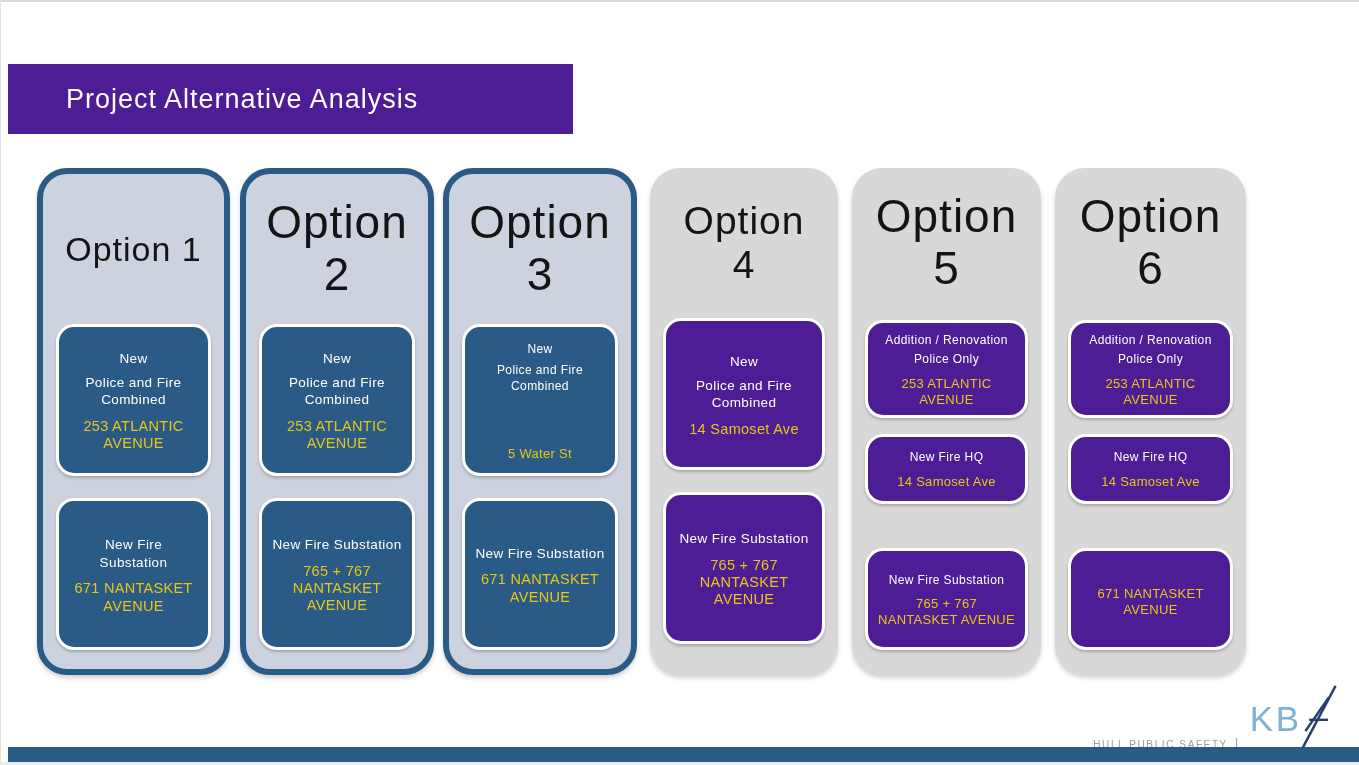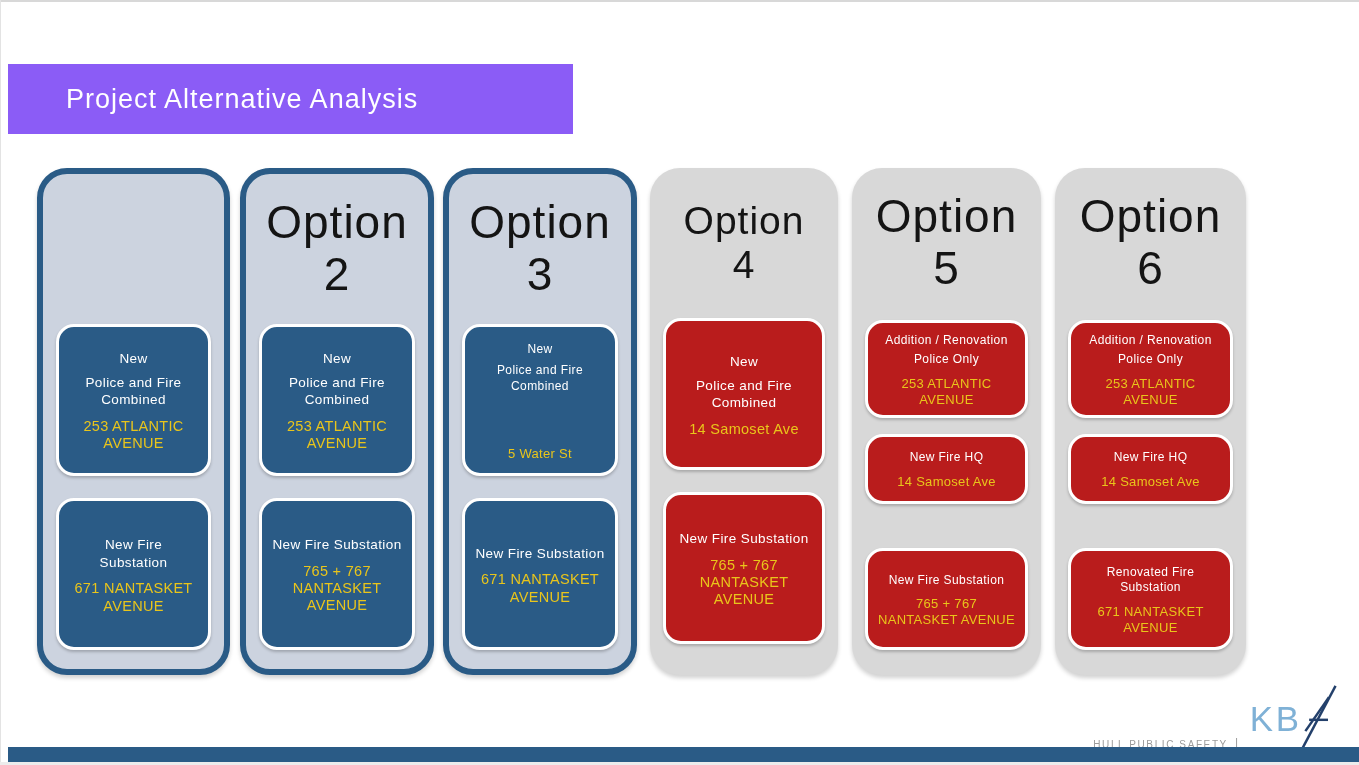--- a/index.html
+++ b/index.html
@@ -7,21 +7,21 @@
     width:1359px;height:765px;overflow:hidden;position:relative;
     background:#ffffff;
     font-family:"Liberation Sans", sans-serif;
   }
   .top-line{position:absolute;top:0;left:0;right:0;height:2px;background:#d8d8d8;}
   .left-line{position:absolute;top:0;left:0;bottom:0;width:1px;background:#e3e3e3;}
 
   
   .header-bar{
     position:absolute;left:8px;top:64px;width:565px;height:70px;
-    background:#8b5cf6;display:flex;align-items:center;
+    background:#4c1d95;display:flex;align-items:center;
   }
   .header-title{
     color:#ffffff;font-size:27px;letter-spacing:1px;padding-left:58px;font-weight:400;
   }
 
   
   #columns{position:absolute;left:0;top:0;width:100%;height:100%;}
   .column{
     position:absolute;top:168px;height:507px;border-radius:30px;box-sizing:border-box;
     box-shadow:0 3px 4px rgba(0,0,0,.18);
@@ -47,21 +47,21 @@
   #columns .column:nth-child(4) .col-title-text{font-size:39px;}
 
   .card{
     position:absolute;left:13px;right:13px;border-radius:18px;
     border:3px solid #ffffff;box-sizing:border-box;
     display:flex;flex-direction:column;align-items:center;justify-content:center;
     text-align:center;padding:6px 10px;
     box-shadow:0 2px 3px rgba(0,0,0,.22);
   }
   .highlighted .card{background:#2a5b86;}
-  .plain .card{background:#b91c1c;}
+  .plain .card{background:#4c1d95;}
 
   .cards-2 .card1{top:150px;height:152px;}
   .cards-2 .card2{top:324px;height:152px;}
   .cards-3 .card1{top:152px;height:98px;}
   .cards-3 .card2{top:266px;height:70px;}
   .cards-3 .card3{top:380px;height:102px;}
 
   .card .line{color:#ffffff;font-size:13.5px;letter-spacing:.4px;line-height:1.3;margin:3px 0;}
   .card .address{
     color:#e9c51b;font-weight:normal;font-size:14.5px;line-height:1.2;
@@ -93,20 +93,23 @@
 
 <div class="top-line"></div>
 <div class="left-line"></div>
 
 <div class="header-bar">
   <div class="header-title">Project Alternative Analysis</div>
 </div>
 
 <div id="columns">
     <div class="column highlighted cards-2">
+      <div class="col-title">
+        <div class="col-title-text">Option 1</div>
+      </div>
       <div class="card card1">
         <div class="line">New</div>
         <div class="line">Police and Fire Combined</div>
         <div class="address">253 ATLANTIC AVENUE</div>
       </div>
       <div class="card card2">
         <div class="line">New Fire Substation</div>
         <div class="address">671 NANTASKET AVENUE</div>
       </div>
     </div>
@@ -177,21 +180,20 @@
       <div class="card card1">
         <div class="line">Addition / Renovation</div>
         <div class="line">Police Only</div>
         <div class="address">253 ATLANTIC AVENUE</div>
       </div>
       <div class="card card2">
         <div class="line">New Fire HQ</div>
         <div class="address">14 Samoset Ave</div>
       </div>
       <div class="card card3">
-        <div class="line">Renovated Fire Substation</div>
         <div class="address">671 NANTASKET AVENUE</div>
       </div>
     </div>
   </div>
 
 <div class="brand">
   <span class="brand-prefix">HULL PUBLIC SAFETY</span>
   <span class="brand-sep">|</span>
   <svg class="kba-logo" width="100" height="66" viewBox="0 0 100 70">
     <text x="2" y="50" font-size="37" fill="#7fb1d6" font-family="Liberation Sans, sans-serif" letter-spacing="3">KB</text>

